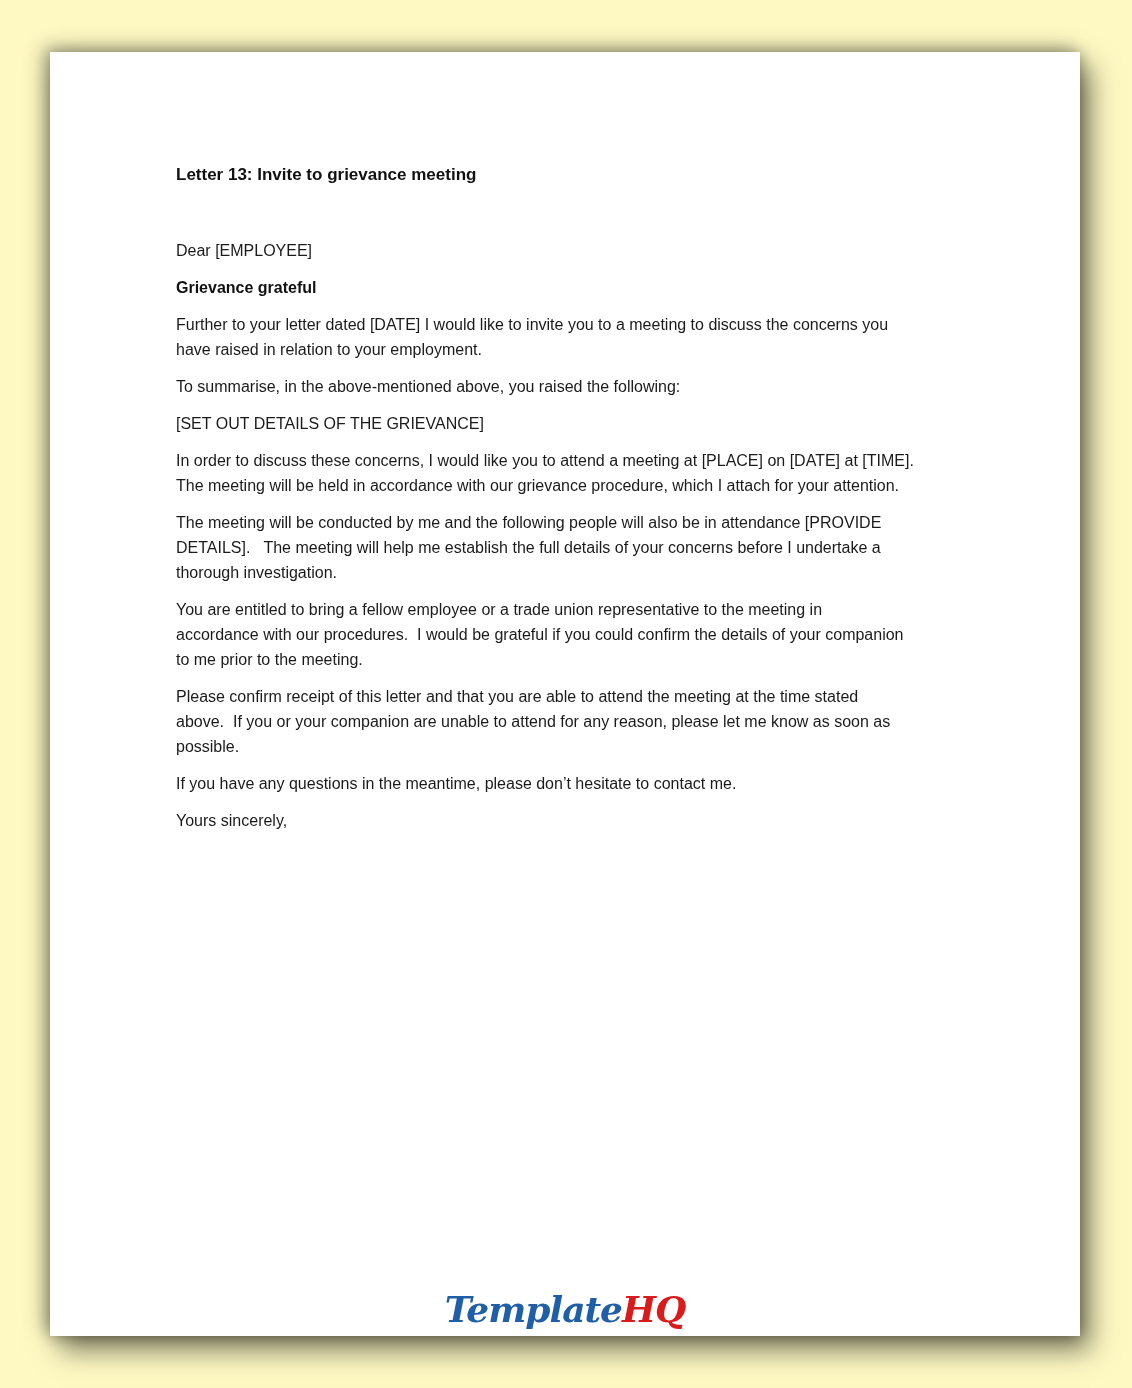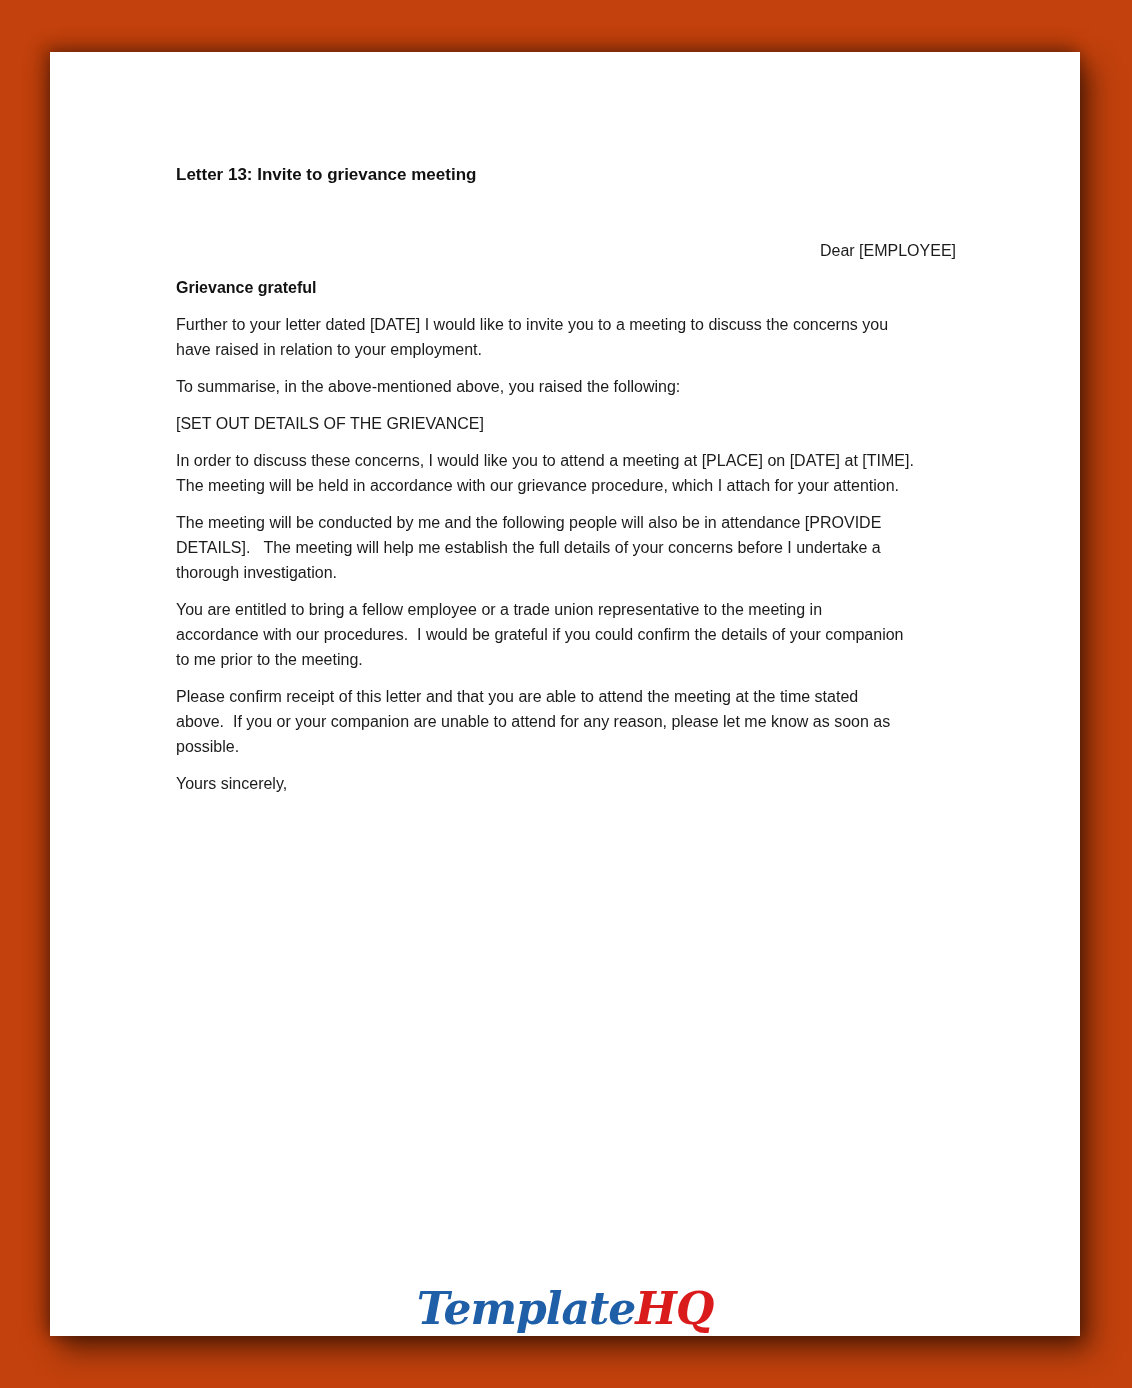--- a/index.html
+++ b/index.html
@@ -1,21 +1,21 @@
 <!DOCTYPE html>
 <html><head>
 <meta charset="utf-8">
 <style>
   * { margin: 0; padding: 0; box-sizing: border-box; }
   html, body { background: #ffffff; }
   .stage {
     position: relative;
     width: 1132px;
     height: 1388px;
-    background: #c2410c;
+    background: #fef9c3;
     overflow: hidden;
     font-family: "Liberation Sans", sans-serif;
   }
   .page {
     position: absolute;
     left: 50px;
     top: 52px;
     width: 1030px;
     height: 1284px;
     background: #ffffff;
@@ -30,41 +30,41 @@
     font-size: 16px;
     line-height: 25px;
   }
   .doc-title {
     font-size: 17px;
     font-weight: 700;
     line-height: 22px;
     margin-bottom: 52px;
     color: #111111;
   }
-  .salutation { margin-bottom: 12px; text-align: right; }
+  .salutation { margin-bottom: 12px; }
   .subject {
     font-weight: 700;
     color: #111111;
     margin-bottom: 12px;
   }
   .para {
     margin-bottom: 12px;
     white-space: pre-wrap;
   }
   .closing { }
   .logo {
     position: absolute;
     left: 0;
     right: 0;
     bottom: 6px;
     text-align: center;
     font-family: "DejaVu Serif", serif;
     font-weight: 700;
     font-style: italic;
-    font-size: 44px;
+    font-size: 36px;
     line-height: 42px;
     letter-spacing: -1px;
     user-select: none;
   }
 </style>
 </head>
 <body>
 
 <div class="stage">
   <div class="page">
@@ -84,20 +84,21 @@
 The meeting will be held in accordance with our grievance procedure, which I attach for your attention.</p>
       <p class="para">The meeting will be conducted by me and the following people will also be in attendance [PROVIDE
 DETAILS].   The meeting will help me establish the full details of your concerns before I undertake a
 thorough investigation.</p>
       <p class="para">You are entitled to bring a fellow employee or a trade union representative to the meeting in
 accordance with our procedures.  I would be grateful if you could confirm the details of your companion
 to me prior to the meeting.</p>
       <p class="para">Please confirm receipt of this letter and that you are able to attend the meeting at the time stated
 above.  If you or your companion are unable to attend for any reason, please let me know as soon as
 possible.</p>
+      <p class="para">If you have any questions in the meantime, please don’t hesitate to contact me.</p>
 
       <div class="closing">Yours sincerely,</div>
     </div>
 
     <div class="logo">
       <span style="color: rgb(31, 95, 168);">Template</span><span style="color: rgb(218, 27, 27);">HQ</span>
     </div>
   </div>
 </div>
 

